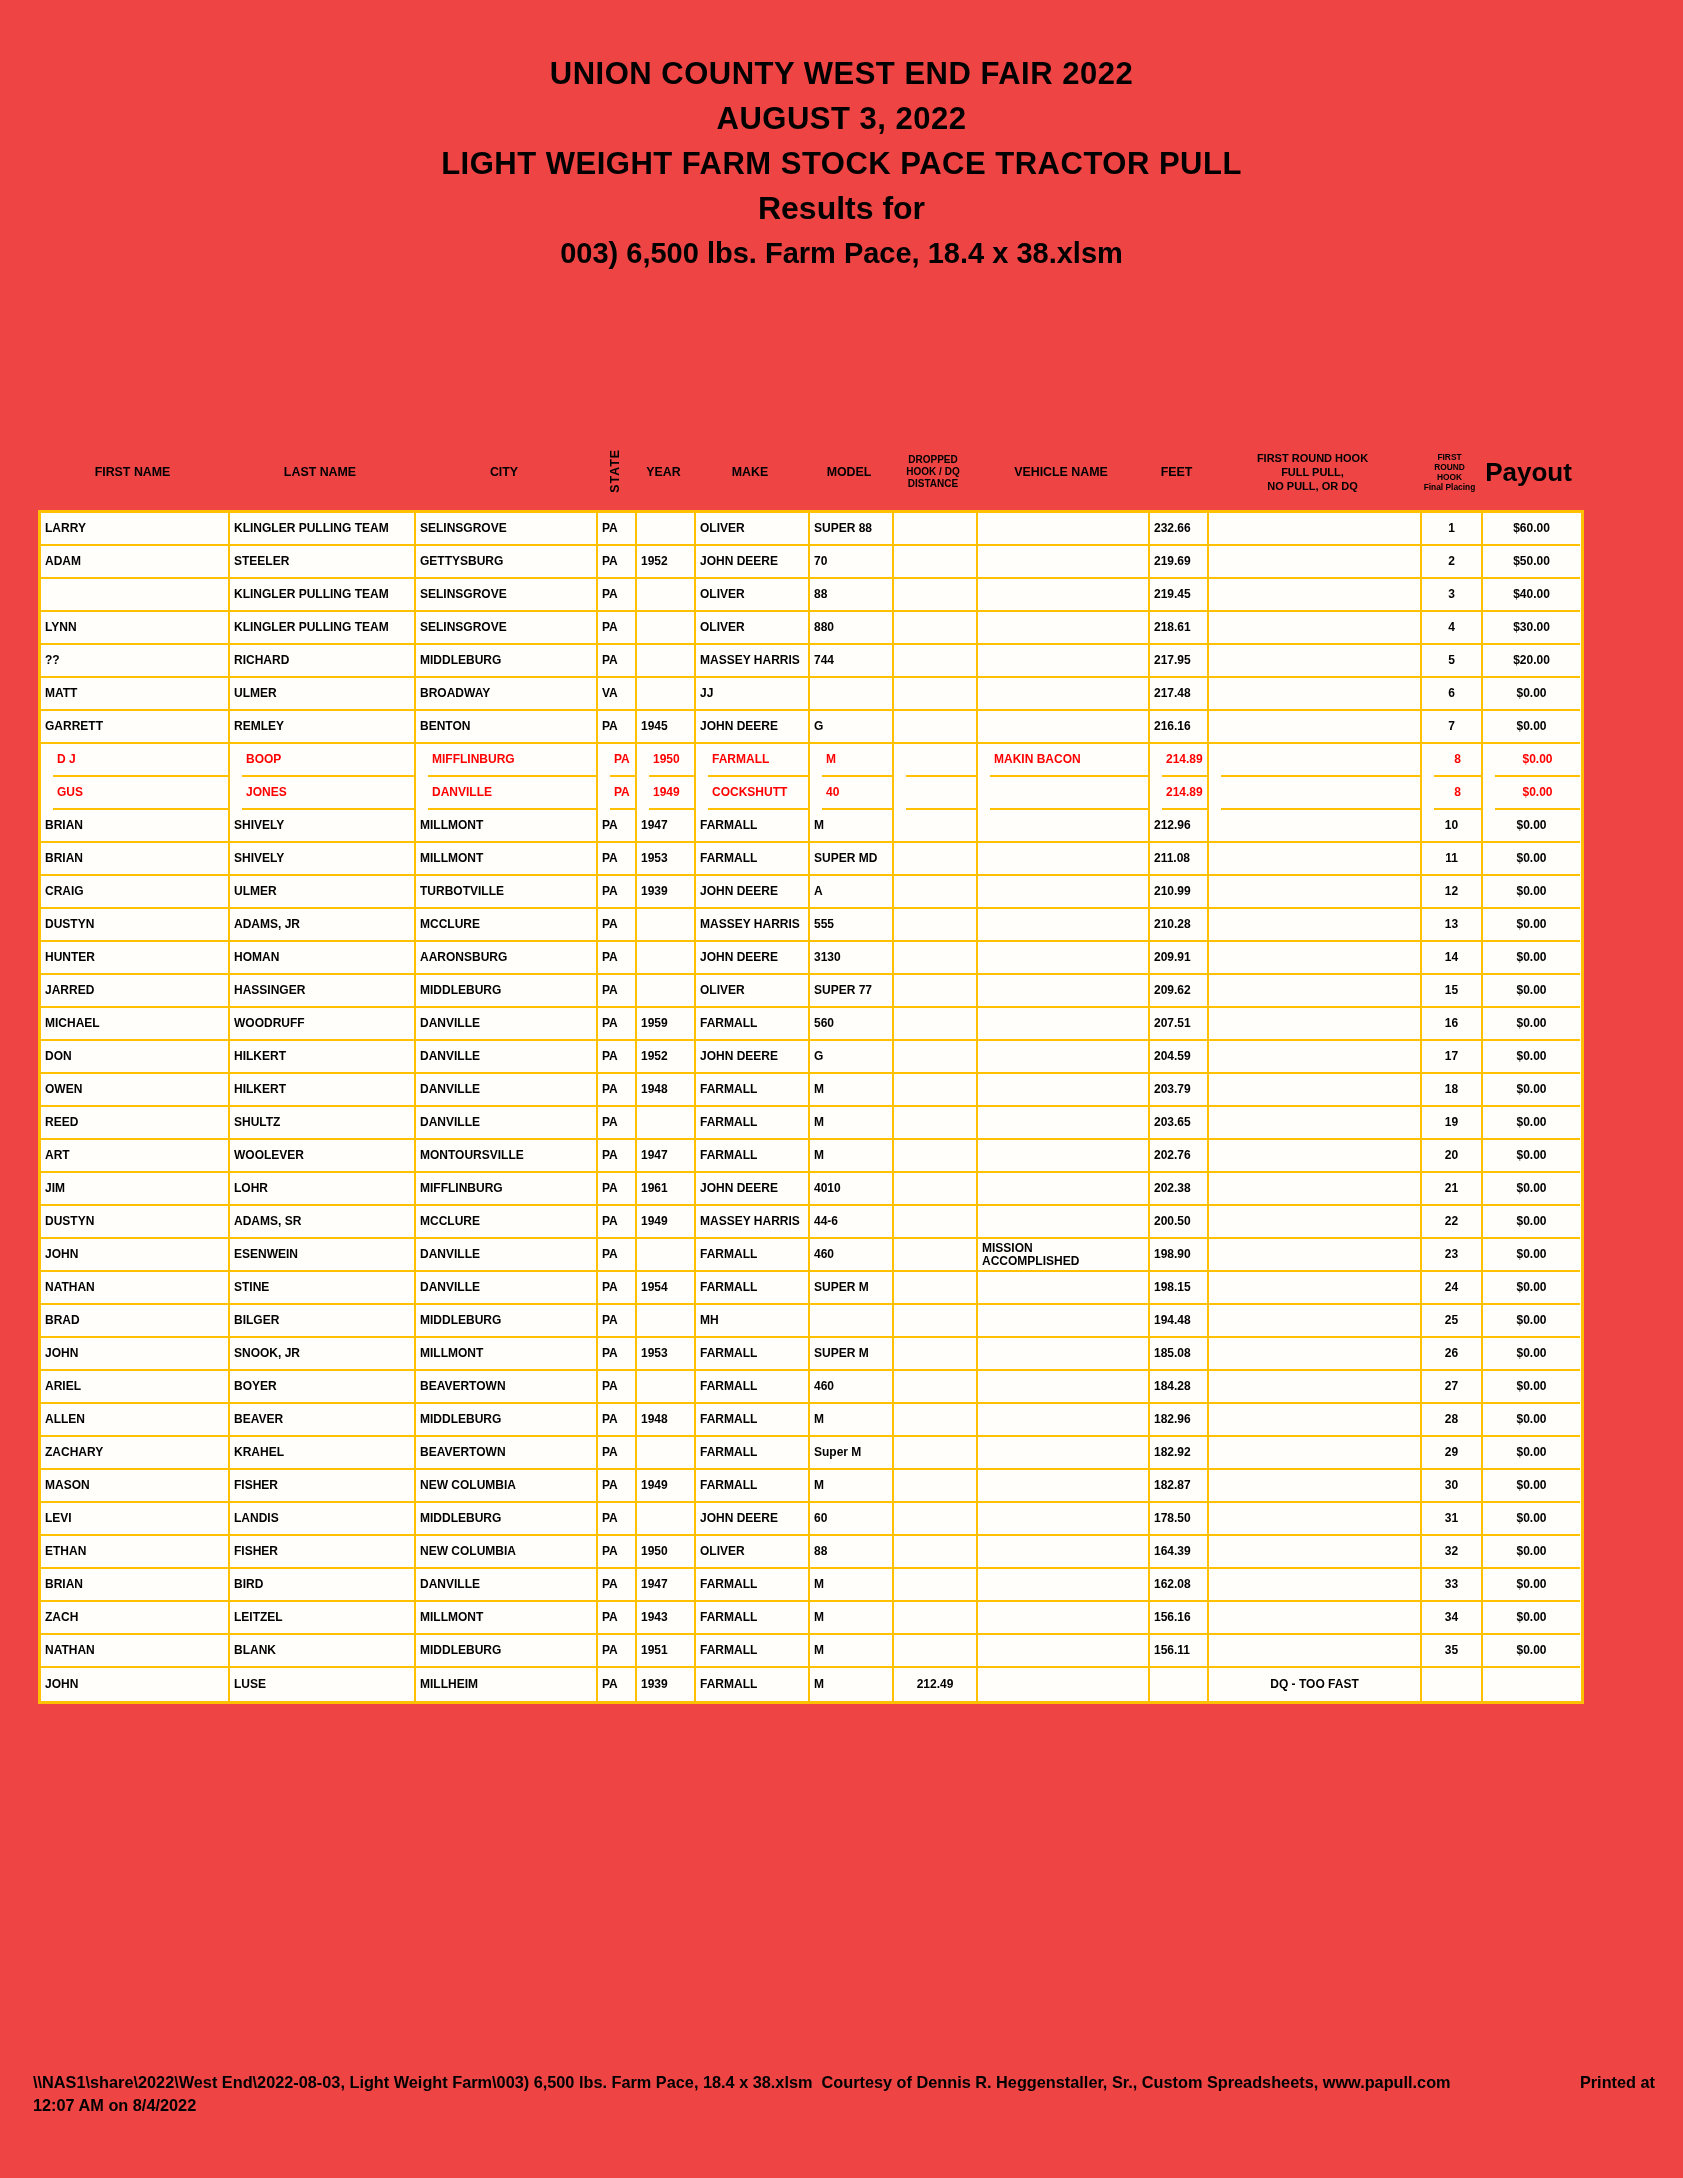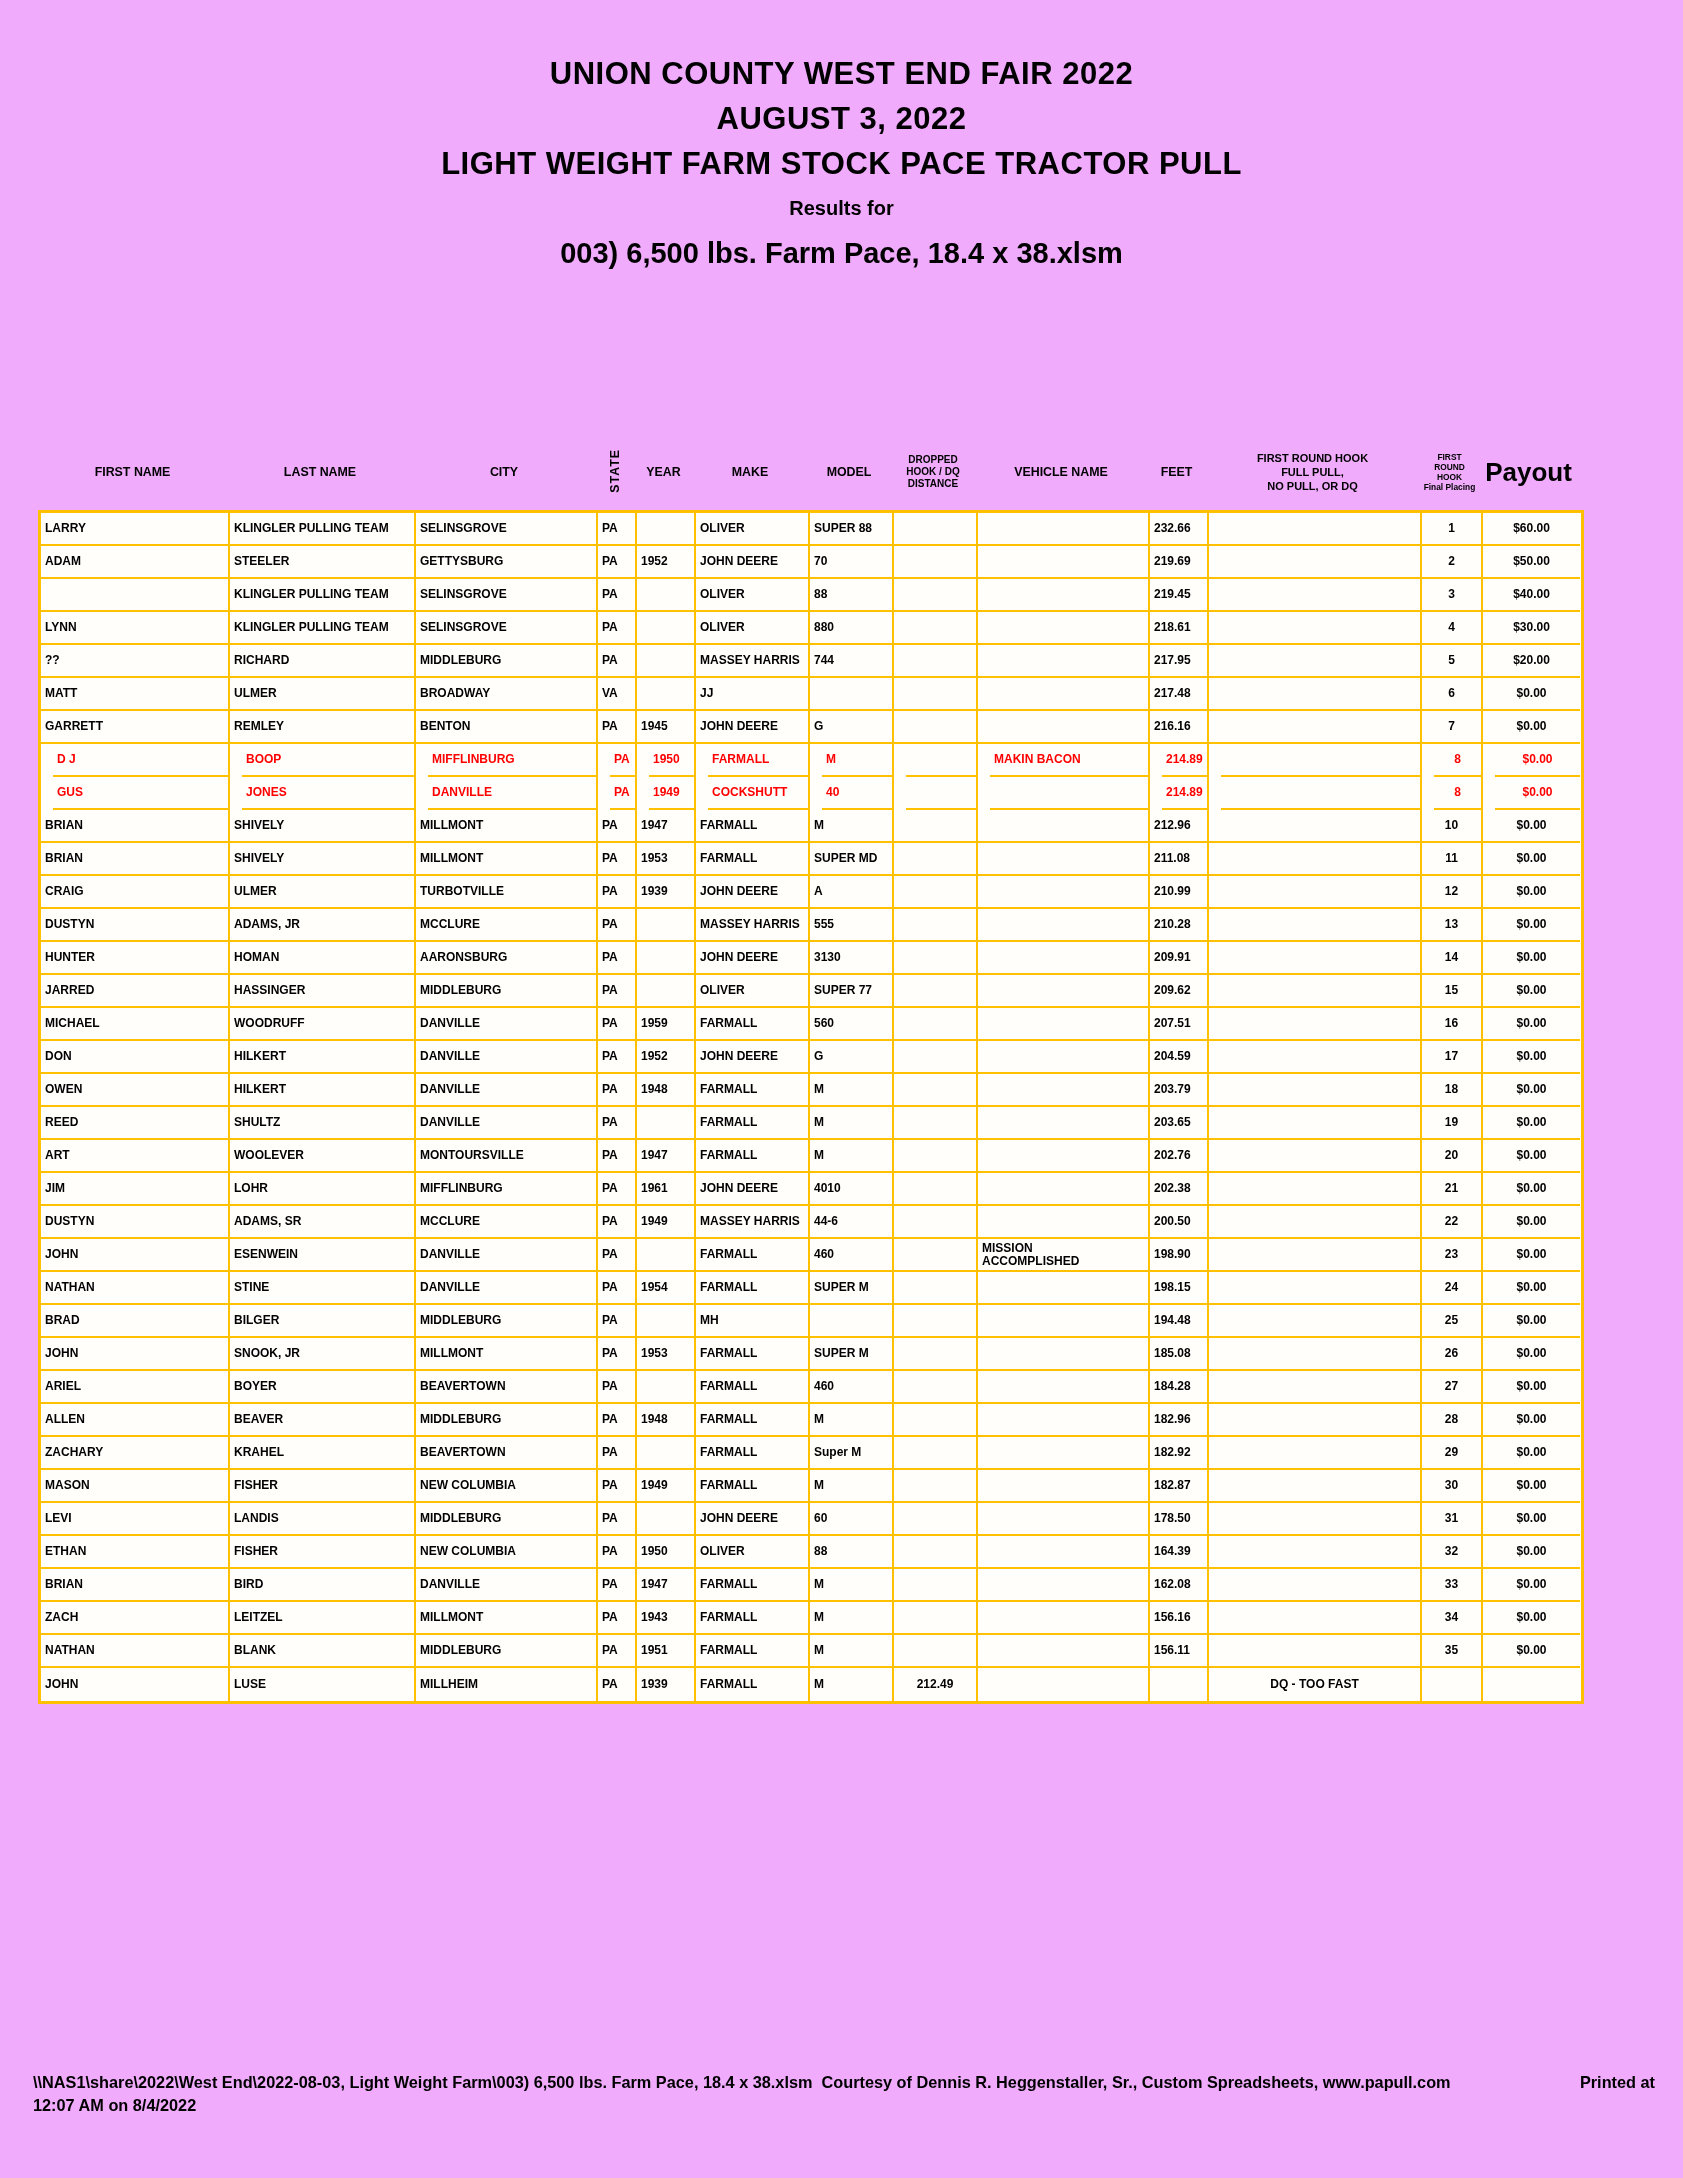--- a/index.html
+++ b/index.html
@@ -2,29 +2,29 @@
 <html style="--grid: #FFC000; --red: #FF0000;"><head>
 <meta charset="utf-8">
 <style>
   :root{
     --grid:#FFC000;
     --red:#FF0000;
     --ink:#000000;
   }
   html,body{margin:0;padding:0;background:#ffffff;}
   .page{
-    position:relative;width:1683px;height:2178px;background:#f0abfc;
+    position:relative;width:1683px;height:2178px;background:#ef4444;
     font-family:"Liberation Sans",sans-serif;font-weight:bold;color:var(--ink);
     overflow:hidden;
   }
   
   .titles{position:absolute;top:51px;left:0;width:1683px;text-align:center;}
   .t-line{line-height:45px;}
   .t1,.t2,.t3{font-size:31px;letter-spacing:0.5px;}
-  .t4{font-size:20px;text-align:center;}
+  .t4{font-size:32px;text-align:center;}
   .t5{font-size:29px;}
   
   .table{position:absolute;left:38px;top:434px;width:1546px;}
   .grid-cols{
     display:grid;
     grid-template-columns:189px 186px 182px 39px 59px 114px 84px 84px 172px 59px 213px 61px 97px;
   }
   .thead{height:76px;align-items:center;}
   .th{
     text-align:center;font-size:12.4px;line-height:14px;white-space:pre-line;

